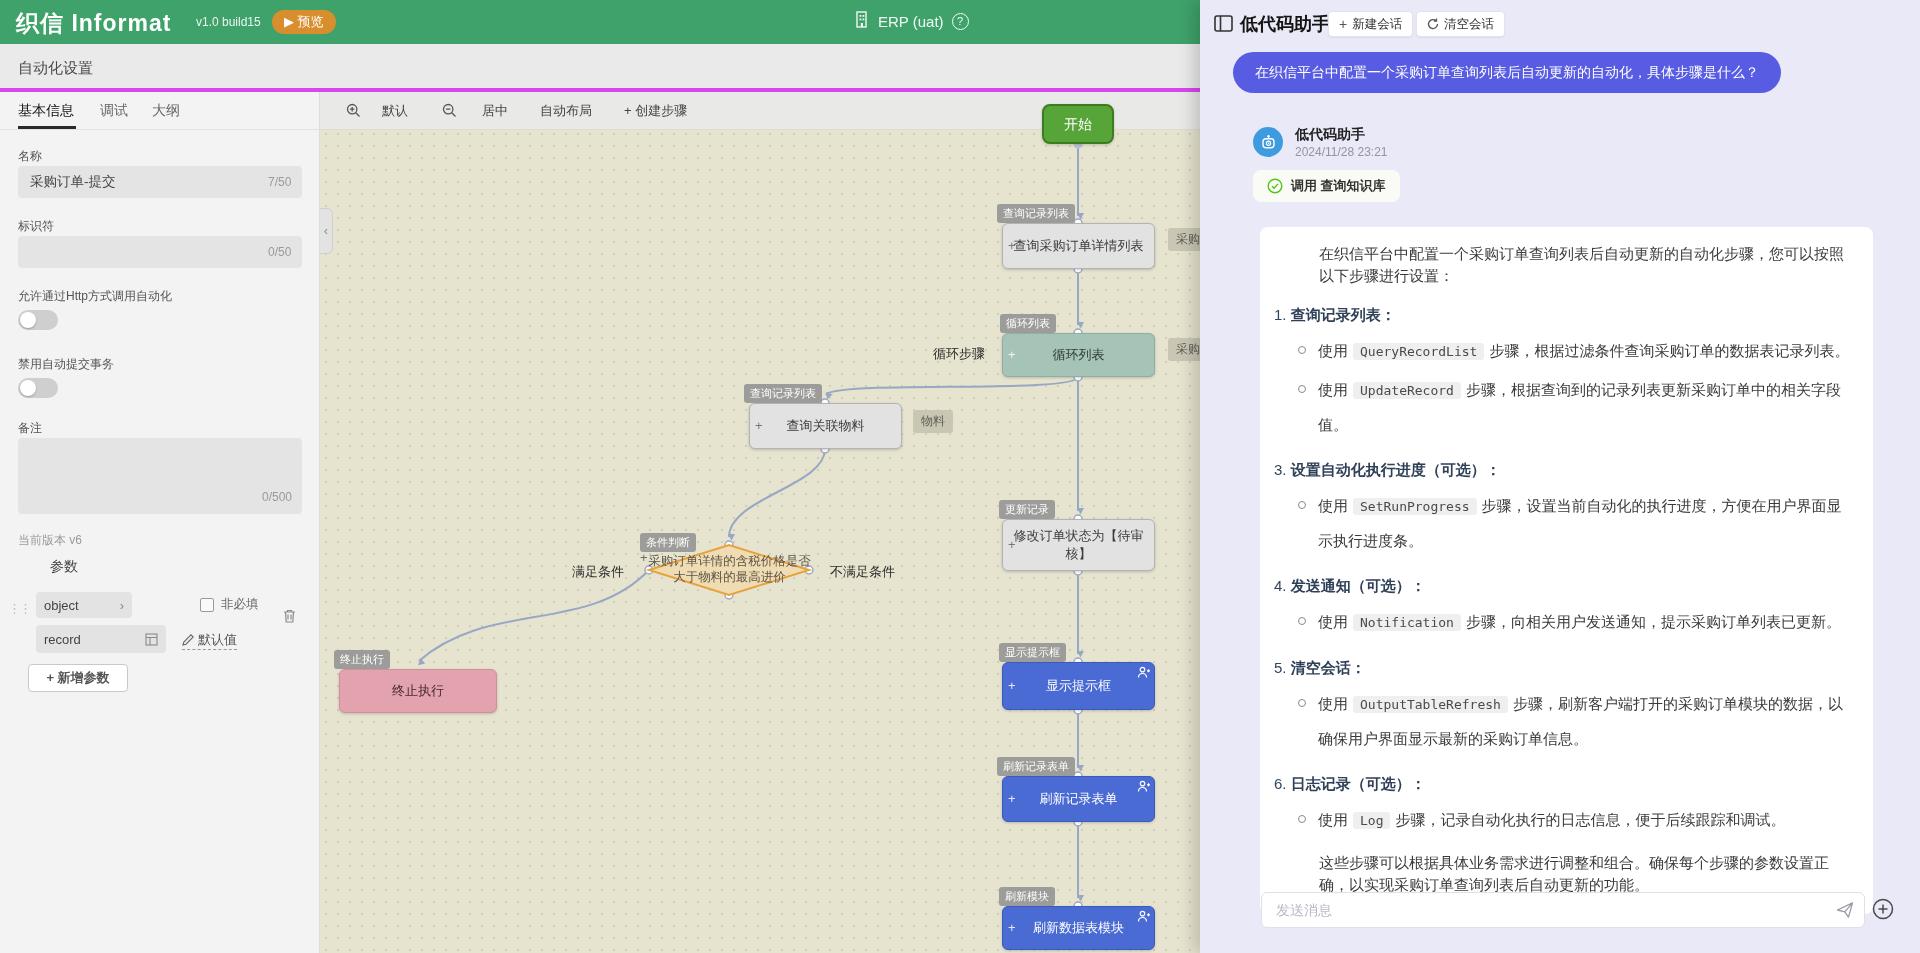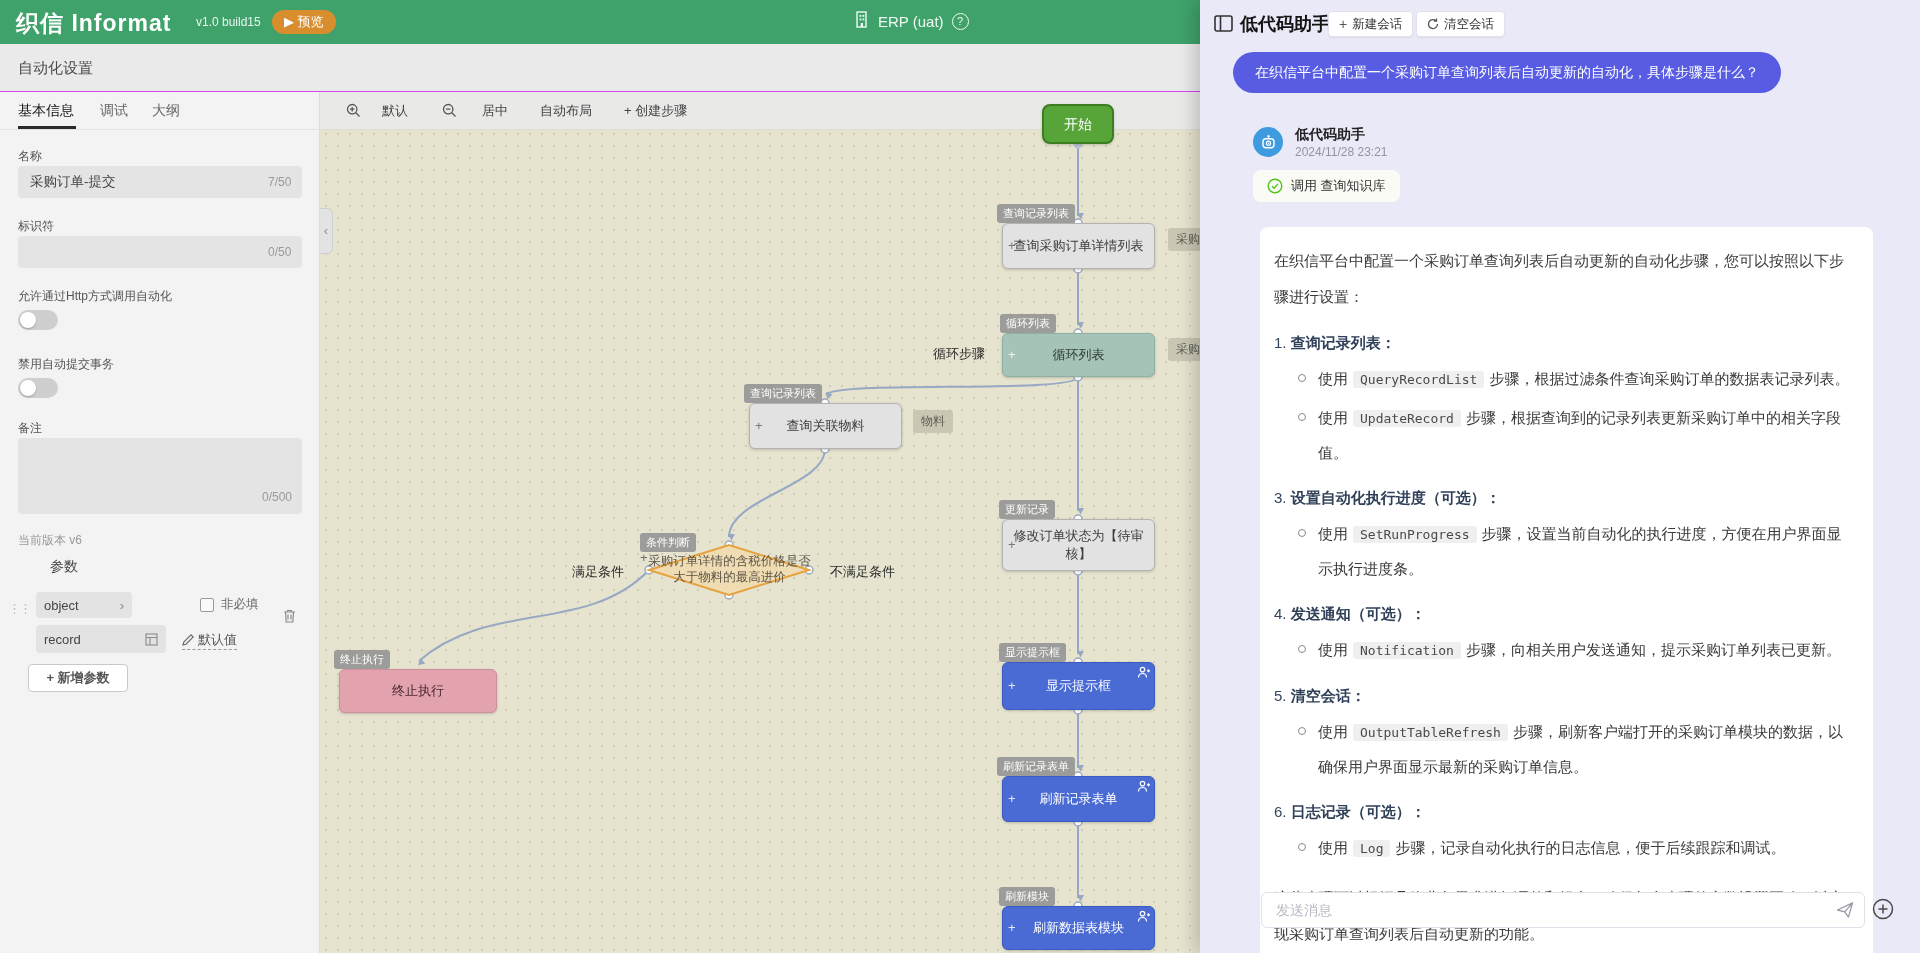--- a/index.html
+++ b/index.html
@@ -9,21 +9,21 @@
 
   
   #topbar { left:0; top:0; width:1920px; height:44px; background:#3fa26b; z-index:1; }
   #logo { left:16px; top:8px; color:#fff; font-size:23px; font-weight:bold; letter-spacing:1px; }
   #version { left:196px; top:15px; color:#eaf6ee; font-size:12px; }
   #preview-btn { left:272px; top:10px; height:24px; padding:0 12px; background:#d98e2e; border-radius:12px; color:#fff; font-size:13px; line-height:24px; cursor:pointer; }
   #workspace { left:855px; top:11px; color:#f0faf3; font-size:15px; display:flex; align-items:center; gap:8px; }
   .help-circle { width:17px; height:17px; border:1.4px solid #f0faf3; border-radius:50%; font-size:11px; line-height:14px; text-align:center; color:#f0faf3; }
 
   
-  #settingsbar { left:0; top:44px; width:1200px; height:48px; background:#eaeaea; border-bottom:1px solid #d946ef; }
+  #settingsbar { left:0; top:44px; width:1200px; height:48px; background:#eaeaea; border-bottom:4px solid #d946ef; }
   #settings-title { left:18px; top:15px; font-size:15px; color:#4a4a4a; }
 
   
   #sidebar { left:0; top:92px; width:320px; height:861px; background:#f3f3f3; border-right:1px solid #dcdcdc; z-index:2; }
   .tab { top:10px; font-size:14px; color:#666; cursor:pointer; }
   .tab.active { color:#111; }
   #tab-underline { left:18px; top:34px; width:58px; height:3px; background:#2a2a2a; }
   #tabs-border { left:0; top:37px; width:320px; height:1px; background:#e3e3e3; }
   .fld-label { left:18px; font-size:12px; color:#555; }
   .fld { left:18px; width:284px; background:#e4e4e4; border:none; border-radius:4px; font-size:13.5px; color:#444; padding:0 44px 0 12px; outline:none; }
@@ -62,23 +62,23 @@
   #diamond-plus { left:320px; top:458px; font-size:13px; color:#6b6b6b; z-index:6; }
 
   
   #chat { left:1200px; top:0; width:720px; height:953px; background:#e9e9f7; box-shadow:-6px 0 16px rgba(0,0,0,.18); z-index:10; }
   #chat-title { left:40px; top:12px; font-size:18px; font-weight:bold; color:#141414; }
   .chat-hbtn { top:11px; height:26px; background:#fff; border:1px solid #e2e2ee; border-radius:4px; font-size:12.5px; color:#333; display:flex; align-items:center; gap:5px; padding:0 10px; cursor:pointer; box-shadow:0 1px 2px rgba(0,0,0,.06); }
   #user-bubble { left:33px; top:52px; background:#575ce2; border-radius:21px; color:#fff; font-size:14px; line-height:41px; height:41px; padding:0 22px; white-space:nowrap; }
   #asst-avatar { left:53px; top:127px; width:30px; height:30px; background:#3f9be0; border-radius:50%; display:flex; align-items:center; justify-content:center; }
   #asst-name { left:95px; top:126px; font-size:14px; font-weight:bold; color:#222; }
   #asst-time { left:95px; top:145px; font-size:12px; color:#95959f; }
-  #tool-pill { left:53px; top:170px; height:32px; background:#fbfbf6; border-radius:8px; display:flex; align-items:center; gap:8px; padding:0 14px; font-size:13px; color:#333; }
+  #tool-pill { left:53px; top:170px; height:32px; background:#fbfbf6; border-radius:8px; display:flex; align-items:center; gap:8px; padding:0 14px; font-size:13px; color:#333;font-weight:bold; }
   #answer-card { left:60px; top:227px; width:613px; background:#fff; border-radius:8px; padding:16px 22px 18px 14px; font-size:15px; color:#3a3a3a; }
-  .ans-intro, .ans-outro { line-height:36px; }
+  .ans-intro, .ans-outro { line-height:22px;margin-left:45px; }
   .ans-outro { margin-top:14px; }
   .ans-title { margin-top:13px; line-height:30px; color:#33455c; }
   .ans-title b { color:#2f4058; }
   .ans-bullet { display:flex; margin:4px 0 2px 24px; line-height:34px; }
   .ring { flex:0 0 8px; width:8px; height:8px; border:1.5px solid #8a8a8a; border-radius:50%; margin:12px 12px 0 0; }
   .chip { font-family:"DejaVu Sans Mono","Liberation Mono",monospace; font-size:13px; background:#efefef; color:#4a4a4a; padding:1px 7px; border-radius:3px; margin:0 5px; }
   #chat-input { left:61px; top:892px; width:604px; height:36px; background:#fff; border:1px solid #e0e0ea; border-radius:6px; font-size:14px; color:#444; padding:0 40px 0 14px; outline:none; }
   #chat-input::placeholder { color:#b8b8c4; }
   #send-icon { left:636px; top:901px; cursor:pointer; }
   #plus-circle { left:672px; top:898px; cursor:pointer; }

